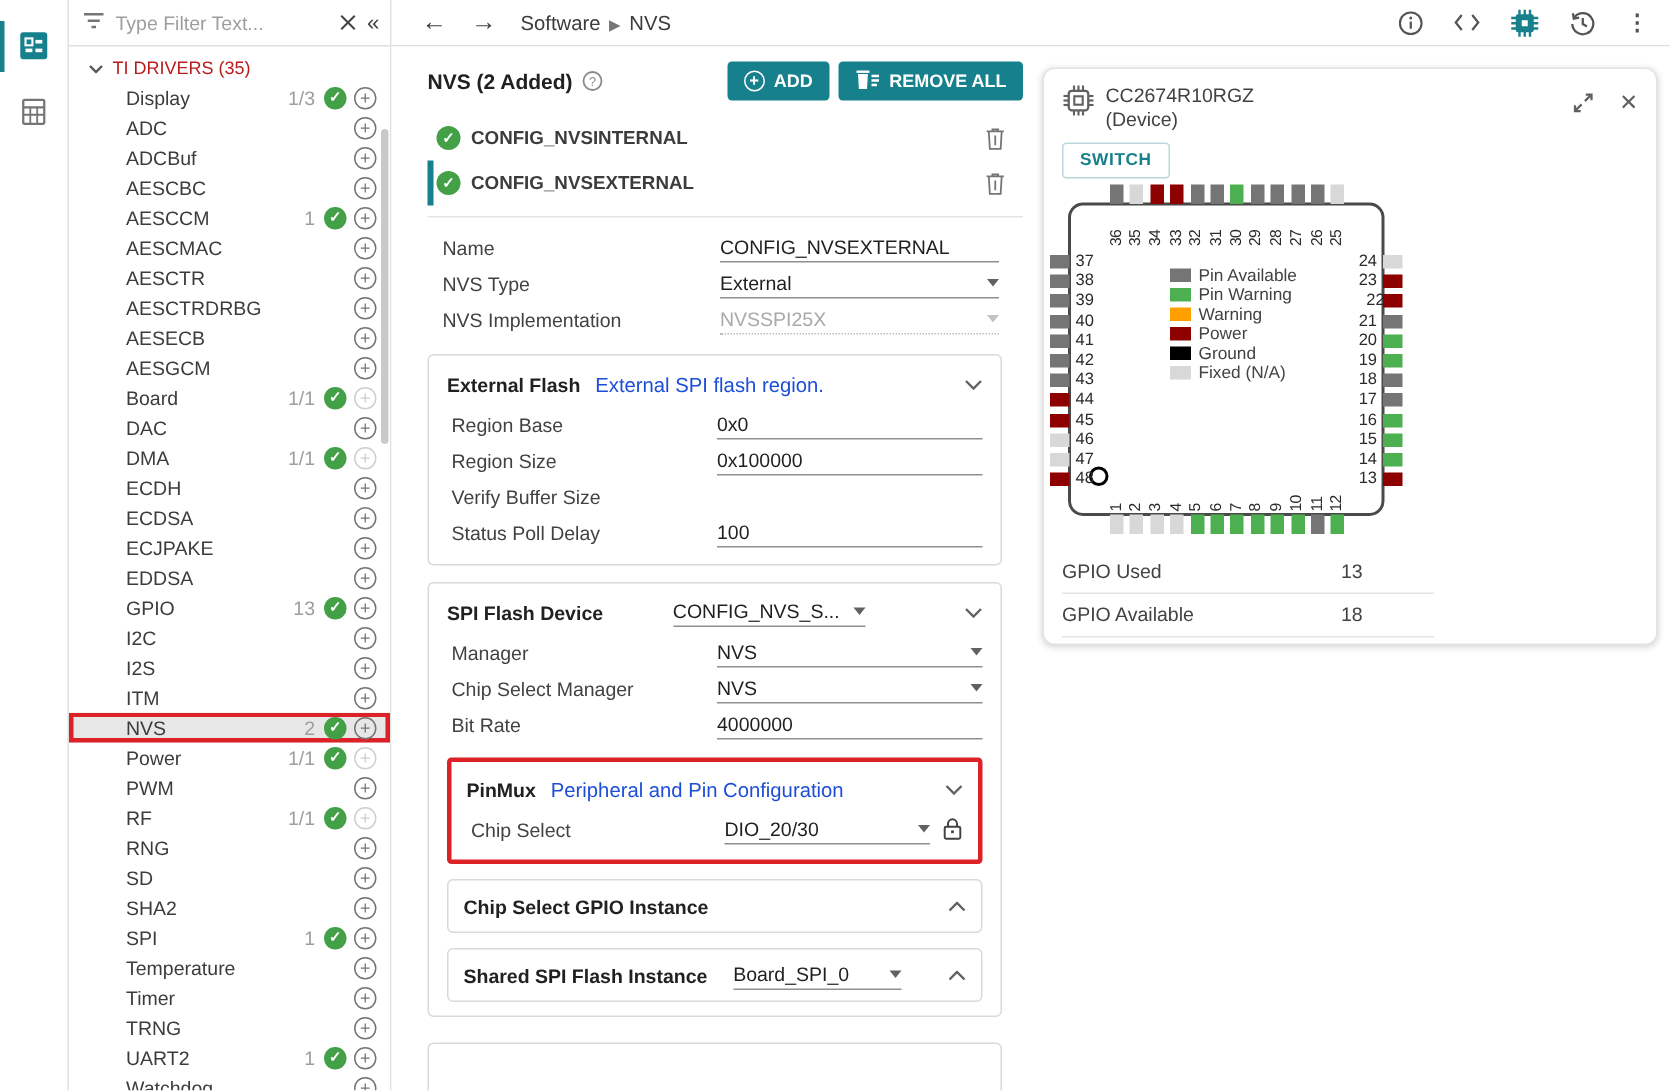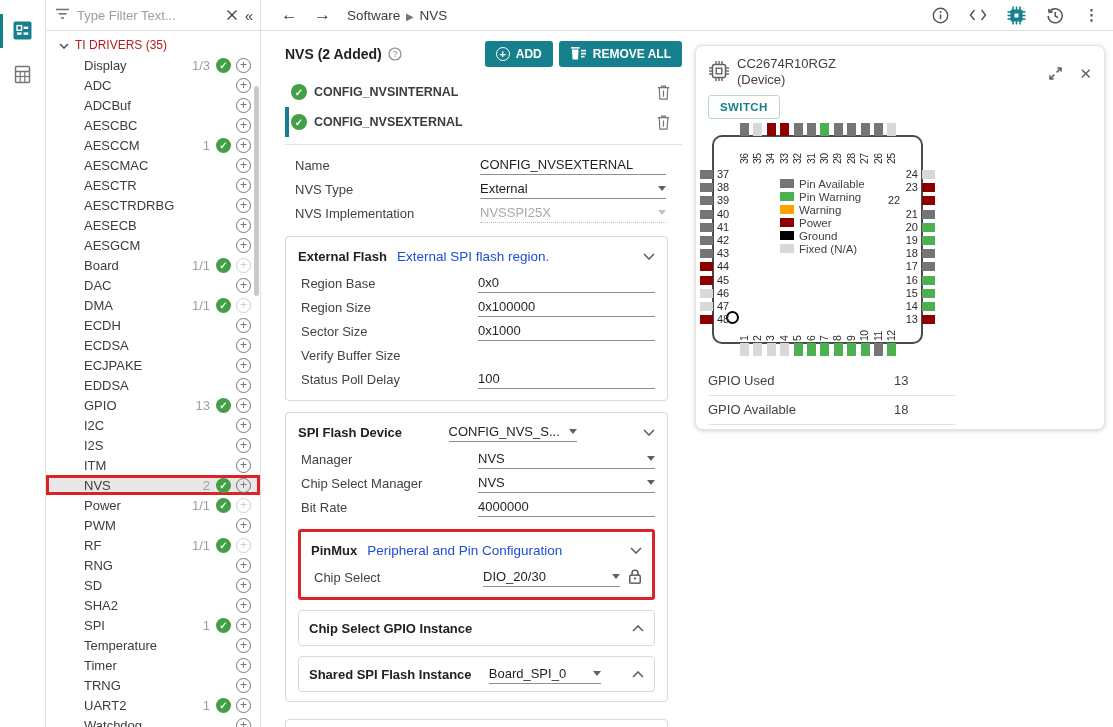--- a/index.html
+++ b/index.html
@@ -83,21 +83,21 @@
     font-size:13px; color:#1f1f1f; margin-left:auto; margin-right:20px; }
   .inner-card { border:1px solid #d9d9d9; border-radius:4px; margin-top:10px; padding:6px 10px 8px; }
   .inner-card.red { border:3px solid #dc2127; border-radius:3px; }
   .inner-card .flabel { width:172px; }
   .header-only { padding:4px 10px; }
   .header-only .card-header { height:26px; }
 
   
   .device-card { position:absolute; left:434px; top:14px; width:410px; background:#fff; border:1px solid #e3e3e3;
     border-radius:8px; box-shadow:0 1px 5px rgba(0,0,0,.18); padding:10px 12px 4px; }
-  .dev-header { display:flex; align-items:center; }
+  .dev-header { display:flex; align-items:flex-start; }
   .dev-names { margin-left:7px; line-height:16px; font-size:13px; color:#424242; }
   .dev-actions { margin-left:auto; display:flex; gap:16px; align-items:center; padding-top:3px; }
   .dev-close { font-size:15px; color:#616161; }
   .switch-btn { margin-top:7px; background:#fff; border:1px solid #b9d7db; color:#17808d; font-weight:bold;
     font-size:11.5px; letter-spacing:.4px; border-radius:3px; padding:5px 11px; cursor:pointer; font-family:inherit; }
   .chip-area { position:relative; height:242px; margin:4px 0 0 -8px; width:394px; }
   .chip-body { position:absolute; left:12px; top:12px; width:211px; height:209px; border:2px solid #4a4a4a; border-radius:10px; background:#fff; }
   .pin { position:absolute; }
   .vlab { position:absolute; width:14px; height:24px; font-size:10.5px; color:#2b2b2b;
     writing-mode:vertical-rl; transform:rotate(180deg); line-height:13px; text-align:left; letter-spacing:-0.5px; }
@@ -473,26 +473,20 @@
               <div class="frow">
                 <span class="flabel">Region Base</span>
                 <span class="fval">
                   <span class="fvtext">0x0</span>
                 </span>
               </div>
               <div class="frow">
                 <span class="flabel">Region Size</span>
                 <span class="fval">
                   <span class="fvtext">0x100000</span>
-                </span>
-              </div>
-              <div class="frow">
-                <span class="flabel">Sector Size</span>
-                <span class="fval">
-                  <span class="fvtext">0x1000</span>
                 </span>
               </div>
               <div class="frow">
                 <span class="flabel">Verify Buffer Size</span>
               </div>
               <div class="frow">
                 <span class="flabel">Status Poll Delay</span>
                 <span class="fval">
                   <span class="fvtext">100</span>
                 </span>
@@ -736,21 +730,21 @@
             <div class="hlab" style="left: 17px; top: 163.8px;">46</div>
             <div class="pin" style="left: 0px; top: 179px; width: 13px; height: 9px; background: rgb(216, 216, 216);"></div>
             <div class="hlab" style="left: 17px; top: 177px;">47</div>
             <div class="pin" style="left: 0px; top: 192.2px; width: 13px; height: 9px; background: rgb(142, 0, 0);"></div>
             <div class="hlab" style="left: 17px; top: 190.2px;">48</div>
             <div class="pin" style="left: 222px; top: 47px; width: 13px; height: 9px; background: rgb(216, 216, 216);"></div>
             <div class="hlab" style="left: 192px; top: 45px; width: 26px; text-align: right;">24</div>
             <div class="pin" style="left: 222px; top: 60.2px; width: 13px; height: 9px; background: rgb(142, 0, 0);"></div>
             <div class="hlab" style="left: 192px; top: 58.2px; width: 26px; text-align: right;">23</div>
             <div class="pin" style="left: 222px; top: 73.4px; width: 13px; height: 9px; background: rgb(142, 0, 0);"></div>
-            <div class="hlab" style="left: 188px; top: 71.4px; width: 26px; text-align: left;">22</div>
+            <div class="hlab" style="left: 204px; top: 71.4px; width: 26px; text-align: center;">22</div>
             <div class="pin" style="left: 222px; top: 86.6px; width: 13px; height: 9px; background: rgb(117, 117, 117);"></div>
             <div class="hlab" style="left: 192px; top: 84.6px; width: 26px; text-align: right;">21</div>
             <div class="pin" style="left: 222px; top: 99.8px; width: 13px; height: 9px; background: rgb(76, 175, 80);"></div>
             <div class="hlab" style="left: 192px; top: 97.8px; width: 26px; text-align: right;">20</div>
             <div class="pin" style="left: 222px; top: 113px; width: 13px; height: 9px; background: rgb(76, 175, 80);"></div>
             <div class="hlab" style="left: 192px; top: 111px; width: 26px; text-align: right;">19</div>
             <div class="pin" style="left: 222px; top: 126.2px; width: 13px; height: 9px; background: rgb(117, 117, 117);"></div>
             <div class="hlab" style="left: 192px; top: 124.2px; width: 26px; text-align: right;">18</div>
             <div class="pin" style="left: 222px; top: 139.4px; width: 13px; height: 9px; background: rgb(117, 117, 117);"></div>
             <div class="hlab" style="left: 192px; top: 137.4px; width: 26px; text-align: right;">17</div>

